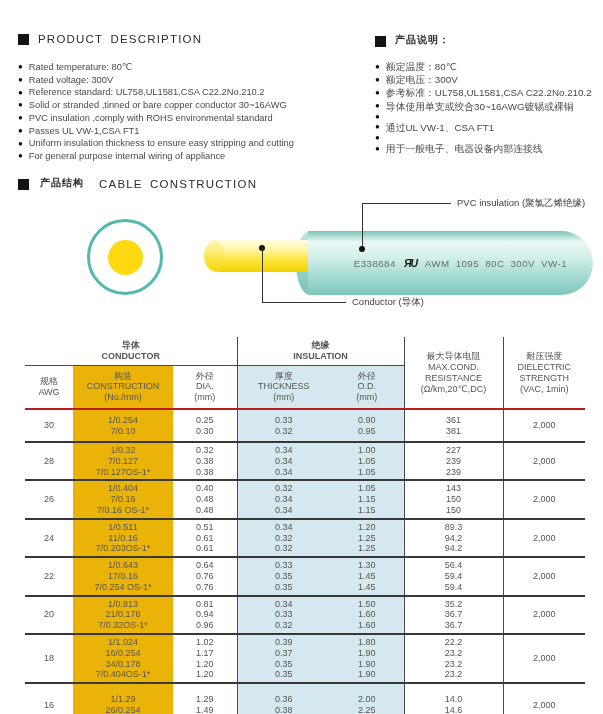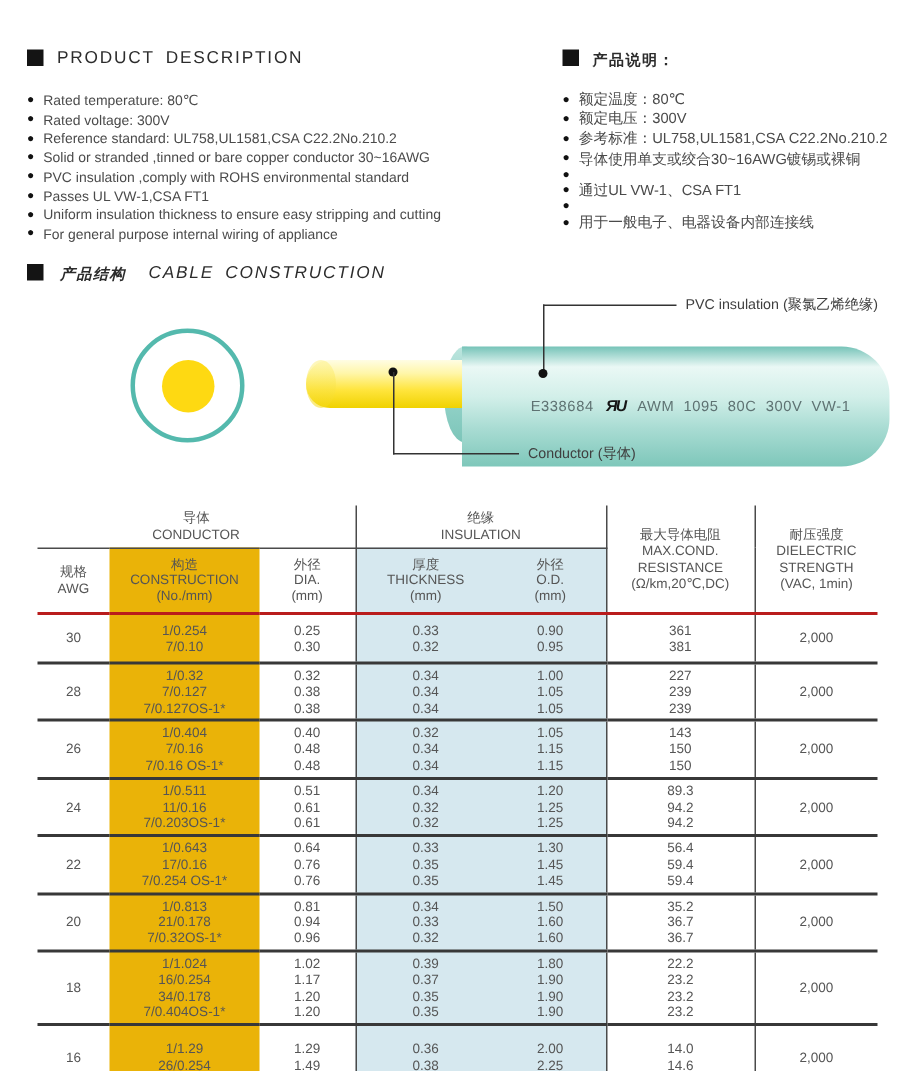--- a/index.html
+++ b/index.html
@@ -2,21 +2,21 @@
 <html><head>
 <meta charset="utf-8">
 <style>
   * { margin:0; padding:0; box-sizing:border-box; }
   html,body { width:603px; height:714px; }
   body {
     position:relative; overflow:hidden; background:#ffffff;
     font-family:"Liberation Sans","DejaVu Sans",sans-serif; color:#444;
   }
   
-  .sec-title { position:absolute; display:flex; align-items:flex-start; gap:9px; color:#2c2c2c; }
+  .sec-title { position:absolute; display:flex; align-items:flex-end; gap:9px; color:#2c2c2c; }
   .sq { width:11px; height:11px; background:#141414; flex:0 0 auto; }
   .t-en { font-size:11.5px; letter-spacing:1.2px; word-spacing:3px; }
   .t-cn { font-size:10px; font-weight:bold; letter-spacing:1px; }
   
   .blist { position:absolute; list-style:none; }
   .blist li { display:flex; align-items:center; gap:6px; white-space:nowrap; }
   #desc-list li { font-size:9.3px; line-height:12.7px; color:#4a4a4a; }
   #notes-list li { font-size:9.8px; line-height:13.2px; color:#4a4a4a; }
   .blt { font-size:8px; line-height:1; color:#111; flex:0 0 auto; transform:translateY(-0.5px); }
   
@@ -24,39 +24,39 @@
           border:3px solid #54b9ad; border-radius:50%; background:#fff;
           display:flex; align-items:center; justify-content:center; }
   .core { width:35px; height:35px; border-radius:50%; background:#fed912; }
   .cutface { position:absolute; left:296px; top:231px; width:28px; height:64px; border-radius:50%;
              background:linear-gradient(to bottom,#bce5de 0%,#93d2c8 55%,#7cc5b9 100%); }
   .rod { position:absolute; left:204px; top:240px; width:114px; height:32px;
          border-radius:16px 0 0 16px;
          background:linear-gradient(to bottom,#fffde4 0%,#fff6a8 28%,#ffe53e 62%,#f0d200 100%); }
   .rodcap { position:absolute; left:0; top:0; width:20px; height:32px; border-radius:50%;
             background:linear-gradient(to bottom,#fdf083 10%,#f6da1e 90%); opacity:.55; }
-  .sheath { position:absolute; left:308px; top:231px; width:285px; height:80px;
+  .sheath { position:absolute; left:308px; top:231px; width:285px; height:64px;
             border-radius:0 32px 32px 0;
             background:linear-gradient(to bottom,#76c3b8 0%,#eaf8f5 17%,#d2efe9 42%,#a9dcd3 68%,#7ec7ba 100%); }
   .print { position:absolute; right:26px; top:50%; transform:translateY(-50%);
            font-size:9.8px; color:#5e7272; letter-spacing:.4px; word-spacing:3px; white-space:nowrap; }
   .ul-mark { font-weight:bold; font-style:italic; color:#161616; font-size:10.5px; letter-spacing:-1px; margin:0 2px; }
   .lead { position:absolute; background:#333; }
   .ldot { position:absolute; width:6px; height:6px; border-radius:50%; background:#111; }
   .llabel { position:absolute; font-size:9.5px; color:#3f3f3f; white-space:nowrap; }
   
   table { position:absolute; left:25px; top:337px; width:560px;
           border-collapse:collapse; table-layout:fixed; }
   th, td { font-weight:normal; text-align:center; vertical-align:middle;
            font-size:9px; color:#555; white-space:pre-line; padding:2px 0; }
   th { line-height:10.6px; }
   td { line-height:10.8px; }
   tr.h1 th { height:28px; line-height:11px; }
   tr.h2 th { height:44px; }
-  tr.h1 th.grp { border-bottom:1px solid #4a4a4a; }
+  tr.h1 th.grp { border-bottom:1px solid #4a4a4a;font-weight:bold; }
   .bdr-r { border-right:1.5px solid #4a4a4a; }
   tr.h2 th, th.tall { border-bottom:2px solid #b91c1c; }
   tbody td { border-bottom:2px solid #383838; }
   .bg-y { background:#eab308; }
   .bg-b { background:#d6e8ef; }
   tr.r2 td { height:33px; }
   tr.r3 td { height:36px; }
   tr.r4 td { height:45px; }
   tr.rL td { height:44px; }
 </style>
@@ -132,21 +132,21 @@
     </li>
   <li>
       <span class="blt">●</span>
     </li>
   <li>
       <span class="blt">●</span>
       <span>用于一般电子、电器设备内部连接线</span>
     </li>
 </ul>
 
-<div class="sec-title" style="left:18px; top:176px; gap:11px;font-style:italic;">
+<div class="sec-title" style="left:18px; top:176px; gap:11px;">
   <span class="sq"></span>
   <span class="t-cn">产品结构</span>
   <span class="t-en" style="margin-left:4px;">CABLE CONSTRUCTION</span>
 </div>
 
 <div>
 
   <div class="xsec">
     <div class="core"></div>
   </div>

